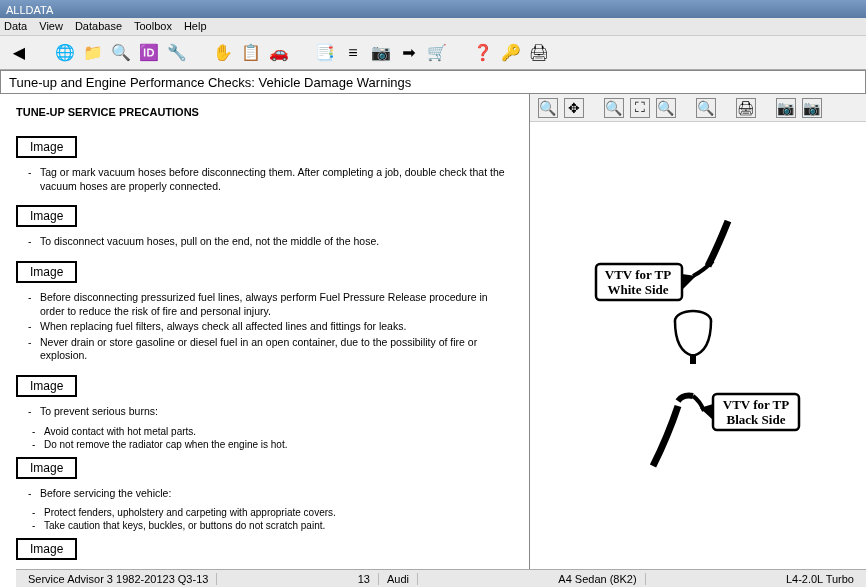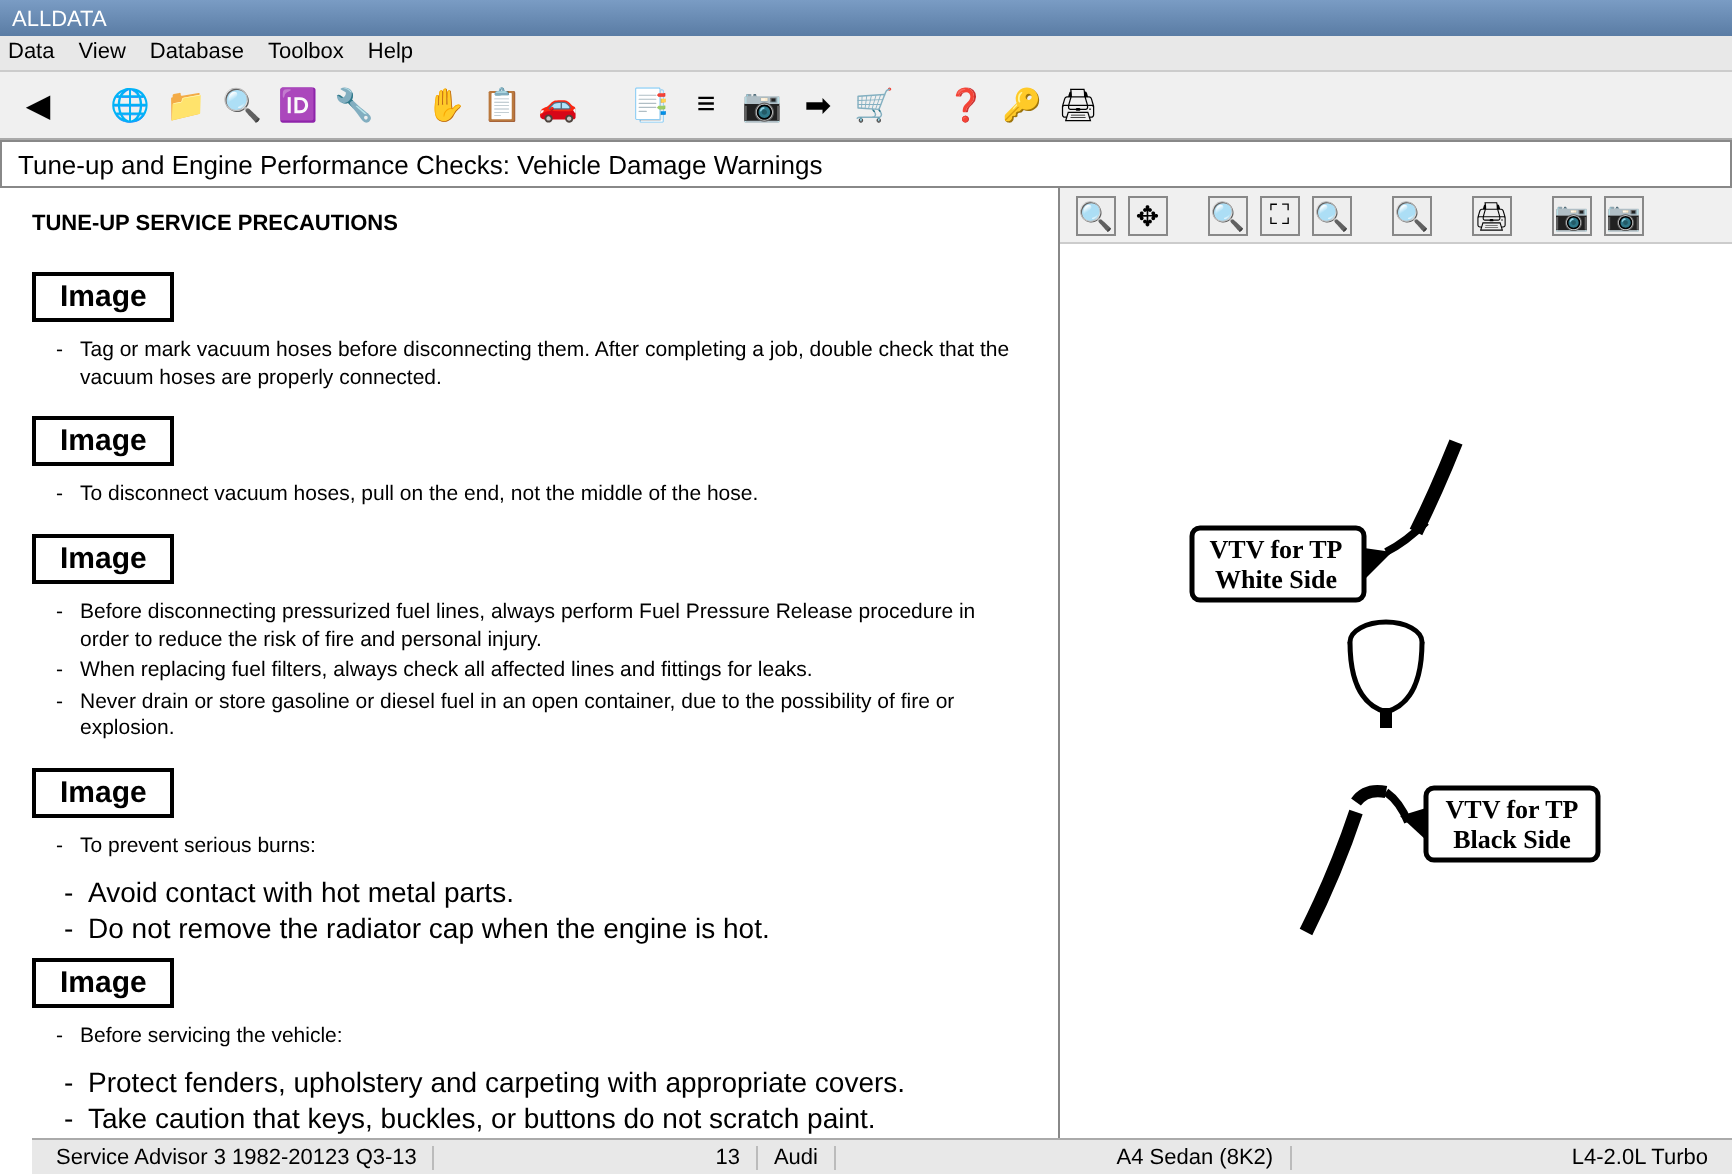--- a/index.html
+++ b/index.html
@@ -12,26 +12,26 @@
 .toolbar .gap { width: 12px; }
 .page-title { background: #fff; border: 1px solid #888; padding: 4px 8px; font-size: 13px; height: 24px; display: flex; align-items: center; text-align: right; }
 .content-area { display: flex; height: 475px; }
 .left-pane { width: 562px; overflow-y: auto; padding: 12px 16px; border-right: 1px solid #888; }
 .right-pane { width: 358px; background: #fff; display: flex; flex-direction: column; }
 .image-toolbar { height: 28px; background: #f0f0f0; border-bottom: 1px solid #ccc; padding: 4px 8px; display: flex; align-items: center; gap: 6px; }
 .image-toolbar .it-icon { width: 20px; height: 20px; display: flex; align-items: center; justify-content: center; font-size: 14px; cursor: pointer; border: 1px solid #888; background: #eee; }
 .image-toolbar .igap { width: 8px; }
 .image-view { flex: 1; background: #fff; display: flex; align-items: center; justify-content: center; position: relative; }
 .section-heading { font-weight: bold; font-size: 11px; margin-bottom: 12px; }
-.image-btn { display: inline-block; border: 2px solid #000; padding: 2px 12px; font-size: 15px; font-weight: bold; background: #fff; cursor: pointer; margin-bottom: 8px; margin-top: 6px; }
+.image-btn { display: inline-block; border: 2px solid #000; padding: 2px 12px; font-size: 12px; font-weight: normal; background: #fff; cursor: pointer; margin-bottom: 8px; margin-top: 6px; }
 .bullet-list { list-style: none; padding-left: 12px; margin-bottom: 6px; }
 .bullet-list > li { position: relative; padding-left: 12px; font-size: 10.5px; line-height: 1.3; margin-bottom: 2px; }
 .bullet-list > li::before { content: "-"; position: absolute; left: 0; }
 .sub-list { list-style: none; padding-left: 16px; }
-.sub-list > li { position: relative; padding-left: 12px; font-size: 14px; line-height: 1.3; }
+.sub-list > li { position: relative; padding-left: 12px; font-size: 10px; line-height: 1.3; }
 .sub-list > li::before { content: "-"; position: absolute; left: 0; }
 .statusbar { position: absolute; bottom: 0; left: 16px; right: 0; height: 18px; background: #e8e8e8; border-top: 1px solid #aaa; display: flex; align-items: center; font-size: 11px; padding: 0 4px; }
 .statusbar .sb-item { padding: 0 8px; border-right: 1px solid #bbb; }
 .statusbar .spacer { flex: 1; }
 .diagram-svg { width: 240px; height: 260px; }
 </style>
 </head>
 <body>
 
 <div class="titlebar">

